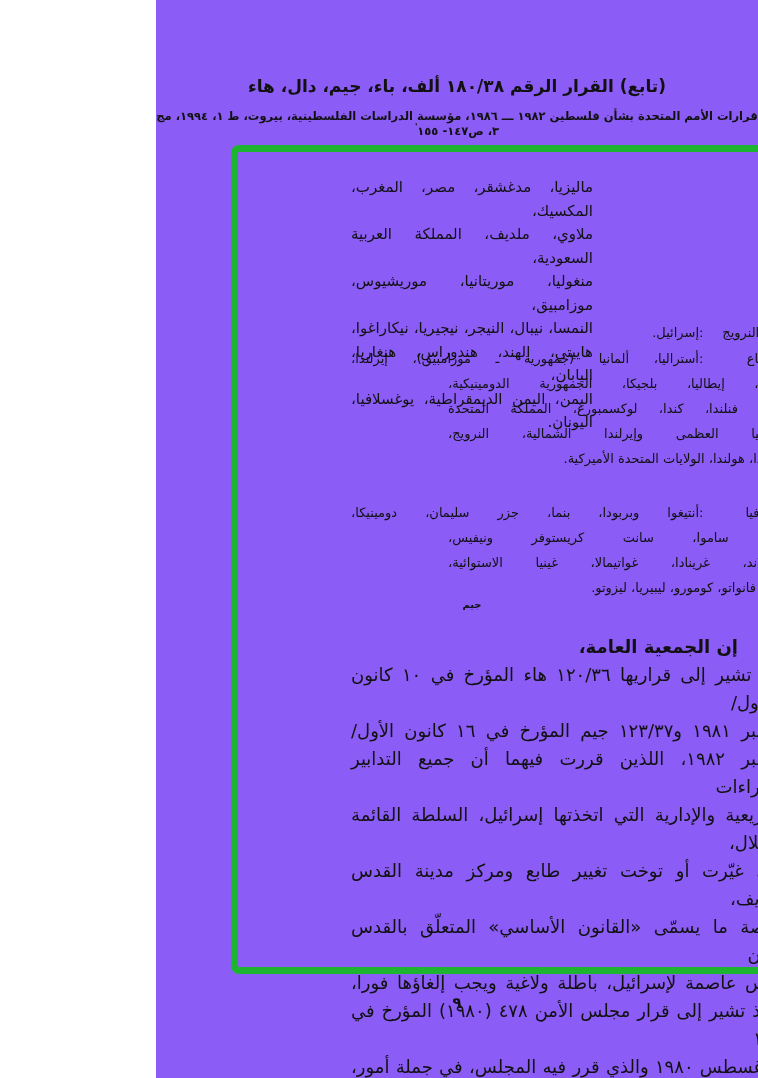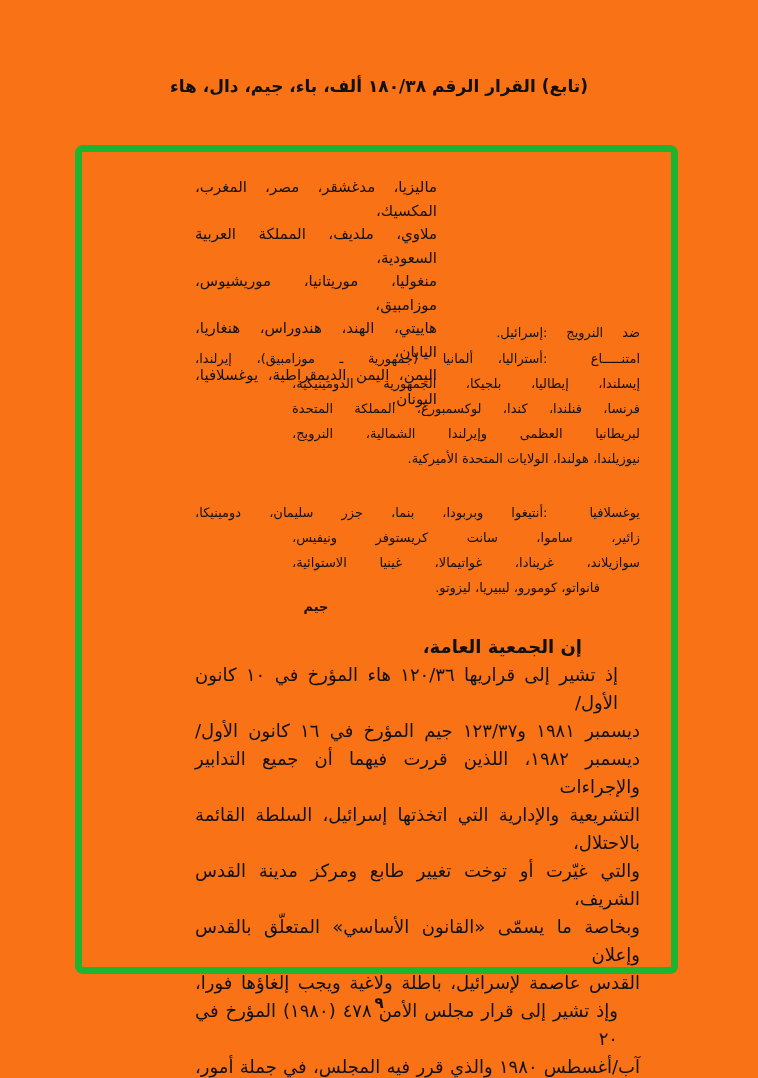--- a/index.html
+++ b/index.html
@@ -1,16 +1,16 @@
 <!DOCTYPE html>
 <html dir="rtl" lang="ar"><head>
 <meta charset="utf-8">
 <style>
   html,body{margin:0;padding:0;background:#ffffff;}
-  .page{position:relative;width:758px;height:1078px;background:#f97316;overflow:hidden;
+  .page{position:relative;width:602px;height:1078px;background:#8b5cf6;overflow:hidden;
         font-family:"DejaVu Sans",sans-serif;color:#111;direction:rtl;}
   
   .hdr-title{position:absolute;top:76px;left:0;right:0;text-align:center;
              font-size:17px;font-weight:bold;letter-spacing:0;}
   .hdr-sub{position:absolute;top:109px;left:0;right:0;text-align:center;
            font-size:11.5px;font-weight:bold;}
   .hdr-sub sup{font-size:8px;}
   
   .frame{position:absolute;left:75px;top:145px;width:589px;height:815px;
          border:7px solid #1db52f;border-radius:8px;background:transparent;}
@@ -25,42 +25,44 @@
   .against-row{top:320px;}
   .abstain-block{top:346px;}
   .absent-block{top:500px;}
   .vrow{display:flex;line-height:25px;}
   .vlabel{width:97px;flex:0 0 97px;text-align:justify;text-align-last:justify;}
   .vfirst{flex:1;line-height:25px;}
   .cont{width:348px;line-height:25px;}
   .inset-line{padding-left:60px;padding-right:40px;text-align:right;}
   
   .jeem{position:absolute;left:195px;top:599px;width:242px;text-align:center;
-        font-weight:bold;font-size:13px;}
+        font-weight:bold;font-size:10px;}
   .body-block{position:absolute;left:195px;top:633px;width:445px;font-size:18px;}
   .body-block .bl{line-height:28px;}
   .intro{font-weight:bold;text-align:right;padding-right:58px;line-height:28px;}
   .ind{padding-right:22px;}
   
   .pageno{position:absolute;top:994px;left:0;right:0;text-align:center;
           font-size:15px;font-weight:bold;}
 </style>
 </head>
 <body>
 
 <div class="page">
 
   <div class="hdr-title">(تابع) القرار الرقم ١٨٠/٣٨ ألف، باء، جيم، دال، هاء</div>
+  <div class="hdr-sub"><span>قرارات الأمم المتحدة بشأن فلسطين ١٩٨٢ ـــ ١٩٨٦، مؤسسة الدراسات الفلسطينية، بيروت، ط ١، ١٩٩٤، مج ٣، ص١٤٧- ١٥٥</span><sup>'</sup></div>
 
   <div class="frame" style="border-color: rgb(29, 181, 47);"></div>
 
   <div class="block-a">
     <div class="tl jl">ماليزيا، مدغشقر، مصر، المغرب، المكسيك،</div>
     <div class="tl jl">ملاوي، ملديف، المملكة العربية السعودية،</div>
     <div class="tl jl">منغوليا، موريتانيا، موريشيوس، موزامبيق،</div>
+    <div class="tl jl">النمسا، نيبال، النيجر، نيجيريا، نيكاراغوا،</div>
     <div class="tl jl">هاييتي، الهند، هندوراس، هنغاريا، اليابان،</div>
     <div class="tl jl">اليمن، اليمن الديمقراطية، يوغسلافيا، اليونان.</div>
   </div>
 
   <div class="rows against-row">
     <div class="vrow">
       <div class="vlabel">ضد النرويج :</div>
       <div class="vfirst nl">إسرائيل.</div>
     </div>
   </div>

